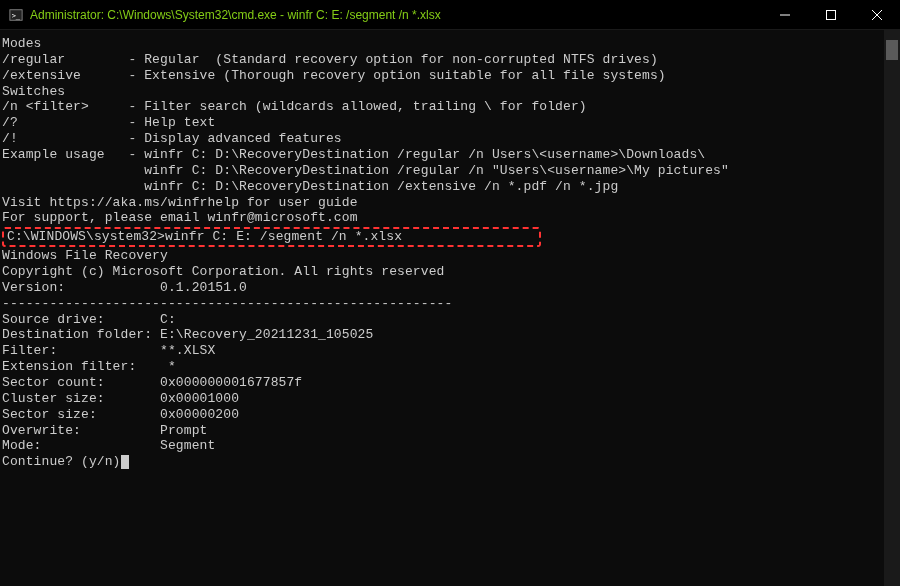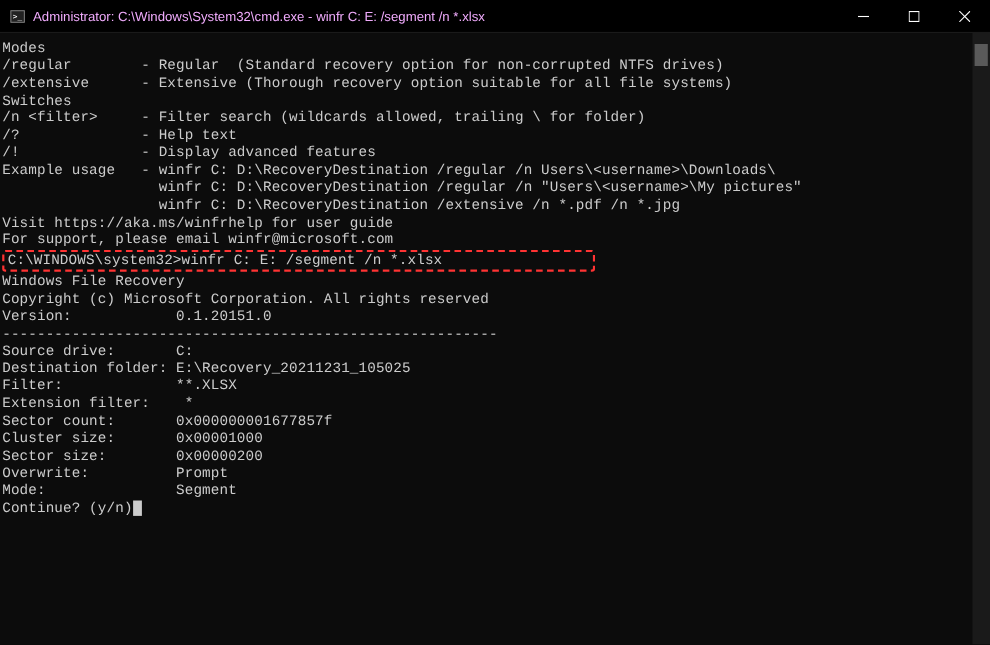--- a/index.html
+++ b/index.html
@@ -36,21 +36,21 @@
       height: 16px;
       display: flex;
       align-items: center;
       justify-content: center;
     }
     .app-icon svg {
       width: 14px;
       height: 14px;
     }
     .title-text {
-      color: #f0abfc;
+      color: #84cc16;
       font-size: 12px;
       font-family: "Segoe UI", Tahoma, sans-serif;
     }
     .titlebar-controls {
       display: flex;
       height: 100%;
     }
     .ctrl-btn {
       width: 46px;
       height: 100%;

